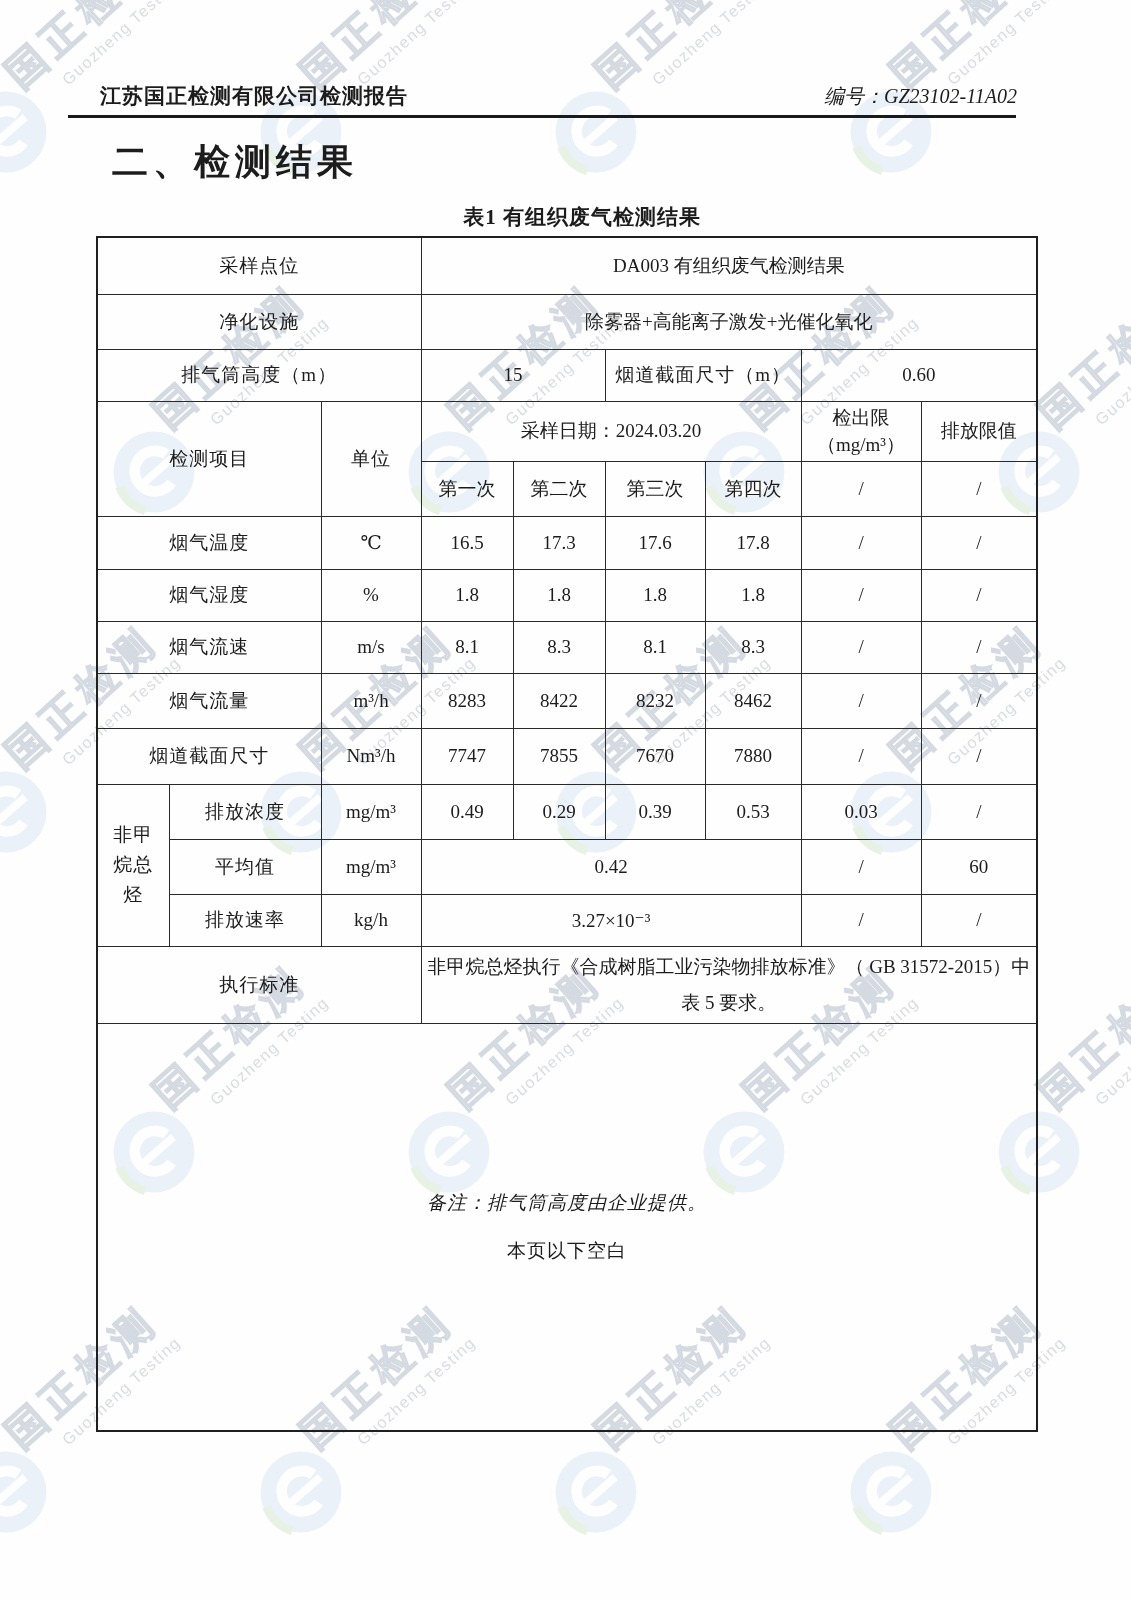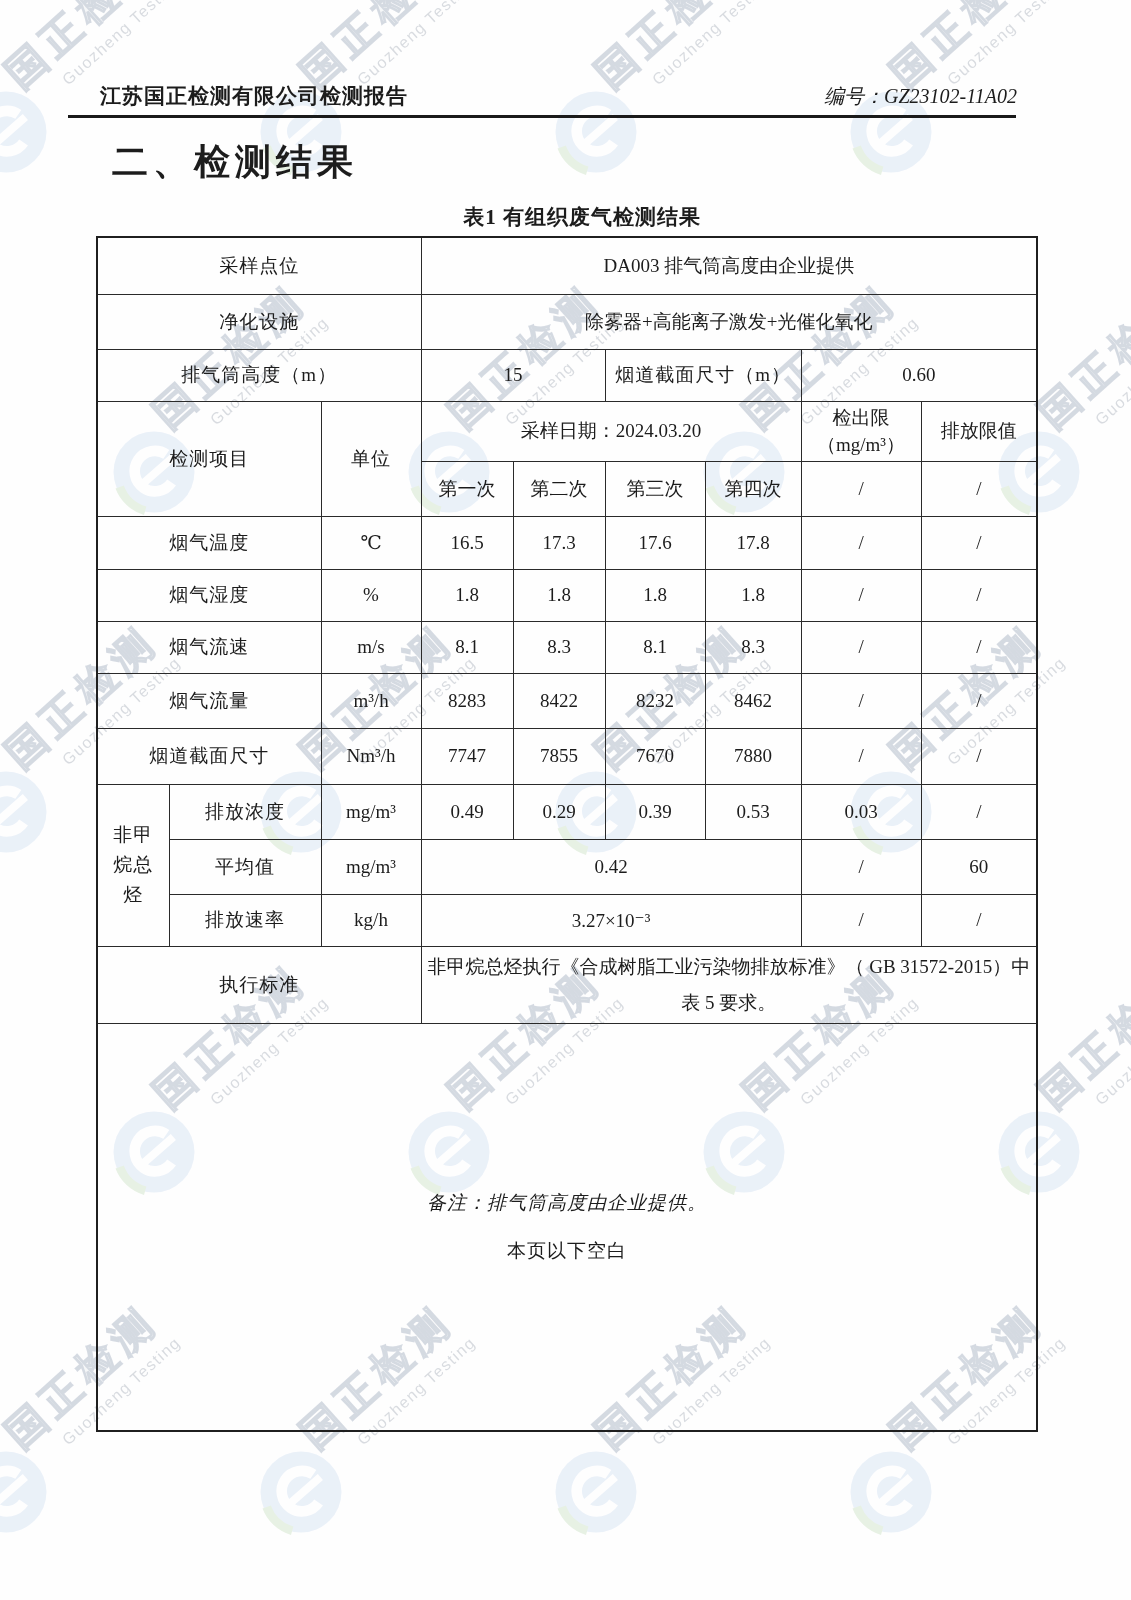--- a/index.html
+++ b/index.html
@@ -314,21 +314,21 @@
           <col style="width:92px">
           <col style="width:100px">
           <col style="width:96px">
         <col style="width:120px">
           <col style="width:116px">
       </colgroup>
 
       <tbody>
           <tr style="height:57px">
         <td colspan="3" class="lbl">采样点位</td>
-        <td colspan="6">DA003 排气筒高度由企业提供</td>
+        <td colspan="6">DA003 有组织废气检测结果</td>
       </tr>
 
       <tr style="height:55px">
         <td colspan="3" class="lbl">净化设施</td>
         <td colspan="6">除雾器+高能离子激发+光催化氧化</td>
       </tr>
 
       <tr style="height:52px">
         <td colspan="3" class="lbl">排气筒高度（m）</td>
         <td colspan="2">15</td>

